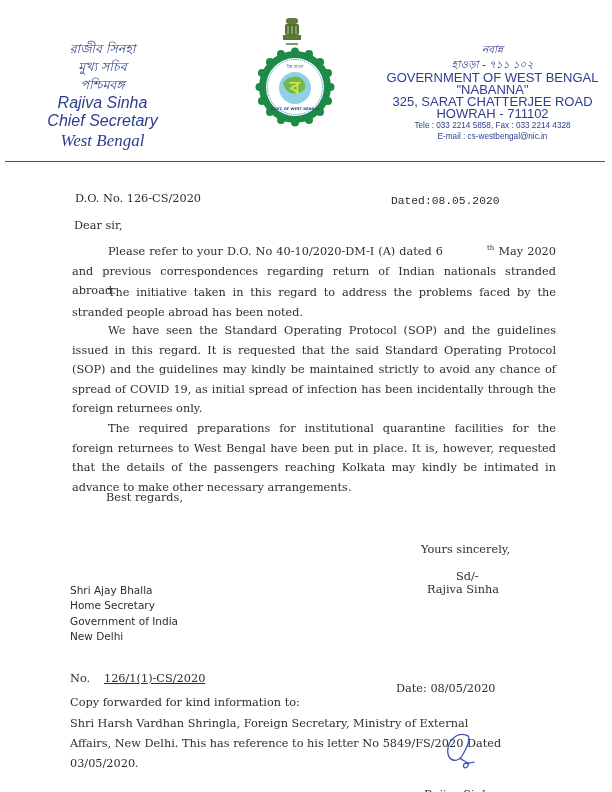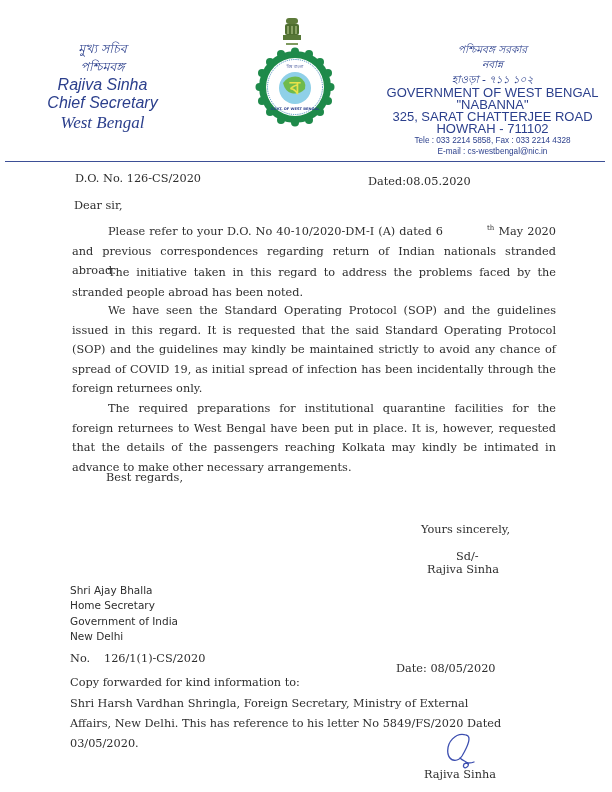--- a/index.html
+++ b/index.html
@@ -19,32 +19,33 @@
     .lh-right .gov { font-size: 13px; line-height: 12px; text-align: center; }
     .lh-right .small { font-size: 8.2px; line-height: 11px; }
 
     .rule { left: 5px; top: 161px; width: 600px; height: 1px; background: #3d4f96; }
 
     
     .emblem { left: 281px; top: 16px; width: 22px; height: 32px; }
     .seal { left: 255px; top: 47px; width: 80px; height: 80px; }
 
     
-    .body-text { font-family: "DejaVu Serif", serif; font-size: 11.3px; color: #2e2e2e; }
+    .body-text { font-family: "DejaVu Serif", serif; font-size: 11.3px; color: #2e2e2e; margin-top: 20px; }
     .para { left: 72px; width: 484px; text-align: justify; line-height: 19.6px; font-size: 11.3px; }
     .indent { text-indent: 36px; }
 
     .sans { font-family: "DejaVu Sans", sans-serif; font-size: 10.5px; color: #2e2e2e; line-height: 15.3px; }
 
     sup { font-size: 7px; line-height: 0; padding-left: 44px; }
   </style>
 </head>
 <body>
 
 <div class="abs lh-left">
+  <div class="bn">রাজীব সিনহা</div>
   <div class="bn">মুখ্য সচিব</div>
   <div class="bn">পশ্চিমবঙ্গ</div>
   <div class="en">Rajiva Sinha</div>
   <div class="en">Chief Secretary</div>
   <div class="wb">West Bengal</div>
 </div>
 
 <div class="abs emblem">
   <svg width="22" height="32" viewBox="0 0 22 32">
     <rect x="5" y="2" width="12" height="6" rx="3" fill="#5d7a3a"></rect>
@@ -82,35 +83,34 @@
     <circle cx="40" cy="40" r="27.5" fill="none" stroke="#2a7bb0" stroke-width="0.8" stroke-dasharray="1.2 1"></circle>
     <circle cx="40" cy="41" r="16" fill="#8fd0e8"></circle>
     <path d="M28 36 Q34 28 44 30 Q52 34 50 42 Q44 48 36 46 Q30 44 28 36 Z" fill="#6fba4c"></path>
     <text x="40" y="47" text-anchor="middle" font-family="DejaVu Sans, sans-serif" font-size="18" font-weight="bold" fill="#e8e24a">ব</text>
     <text x="40" y="21" text-anchor="middle" font-family="DejaVu Sans, sans-serif" font-size="4.2" fill="#2b3f8c">বিশ্ব বাংলা</text>
     <text x="40" y="63" text-anchor="middle" font-family="DejaVu Sans, sans-serif" font-size="3.6" font-weight="bold" fill="#2b3f8c">GOVT. OF WEST BENGAL</text>
   </svg>
 </div>
 
 <div class="abs lh-right">
-  <div class="bn">পশ্চিমবঙ্গ সরকার</div>
   <div class="bn">নবান্ন</div>
   <div class="bn">হাওড়া - ৭১১ ১০২</div>
   <div class="gov">GOVERNMENT OF WEST BENGAL</div>
   <div class="gov">"NABANNA"</div>
   <div class="gov">325, SARAT CHATTERJEE ROAD</div>
   <div class="gov">HOWRAH - 711102</div>
   <div class="small">Tele : 033 2214 5858, Fax : 033 2214 4328</div>
   <div class="small">E-mail : cs-westbengal@nic.in</div>
 </div>
 
 <div class="abs rule"></div>
 
 <div class="abs body-text" style="left:75px; top:172px;">D.O. No. 126-CS/2020</div>
-<div class="abs body-text" style="left:368px; top:175px;">Dated:08.05.2020</div>
+<div class="abs body-text" style="left:391px; top:175px;font-family:Liberation Mono, monospace;">Dated:08.05.2020</div>
 
 <div class="abs body-text" style="left:74px; top:199px;">Dear sir,</div>
 
 <div class="abs para indent body-text" style="top:222px;">
   <span>Please refer to your D.O. No 40-10/2020-DM-I (A) dated 6</span><sup>th</sup><span> May 2020 and previous correspondences regarding return of Indian nationals stranded abroad.</span>
 </div>
 
 <div class="abs para indent body-text" style="top:263px;">The initiative taken in this regard to address the problems faced by the stranded people abroad has been noted.</div>
 
 <div class="abs para indent body-text" style="top:301px;">We have seen the Standard Operating Protocol (SOP) and the guidelines issued in this regard. It is requested that the said Standard Operating Protocol (SOP) and the guidelines may kindly be maintained strictly to avoid any chance of spread of COVID 19, as initial spread of infection has been incidentally through the foreign returnees only.</div>
@@ -124,21 +124,21 @@
 <div class="abs body-text" style="left:427px; top:563px;">Rajiva Sinha</div>
 
 <div class="abs sans" style="left:70px; top:583px;">
   <div>Shri Ajay Bhalla</div>
   <div>Home Secretary</div>
   <div>Government of India</div>
   <div>New Delhi</div>
 </div>
 
 <div class="abs body-text" style="left:70px; top:652px;">No.</div>
-<div class="abs body-text" style="left:104px; top:652px;">126/1(1)-CS/2020</div>
+<div class="abs body-text" style="left:104px; top:652px;text-decoration:underline;">126/1(1)-CS/2020</div>
 <div class="abs body-text" style="left:396px; top:662px;">Date:  08/05/2020</div>
 
 <div class="abs body-text" style="left:70px; top:676px;">Copy forwarded for kind information to:</div>
 <div class="abs para body-text" style="left:70px; top:694px; width:440px; line-height:20px; text-align:left;">Shri Harsh Vardhan Shringla, Foreign Secretary, Ministry of External Affairs, New Delhi. This has reference to his letter No 5849/FS/2020 Dated 03/05/2020.</div>
 
 <div class="abs" style="left:440px; top:732px; width:40px; height:38px;">
   <svg width="40" height="38" viewBox="0 0 40 38">
     <path d="M26 3 C16 0 6 10 8 22 C10 30 18 30 22 24 C28 14 32 4 26 3 Z M20 26 C24 30 30 30 28 34 C26 37 22 36 24 32 C26 30 30 32 34 30" fill="none" stroke="#3d4fb0" stroke-width="1.3" stroke-linecap="round"></path>
   </svg>
 </div>

